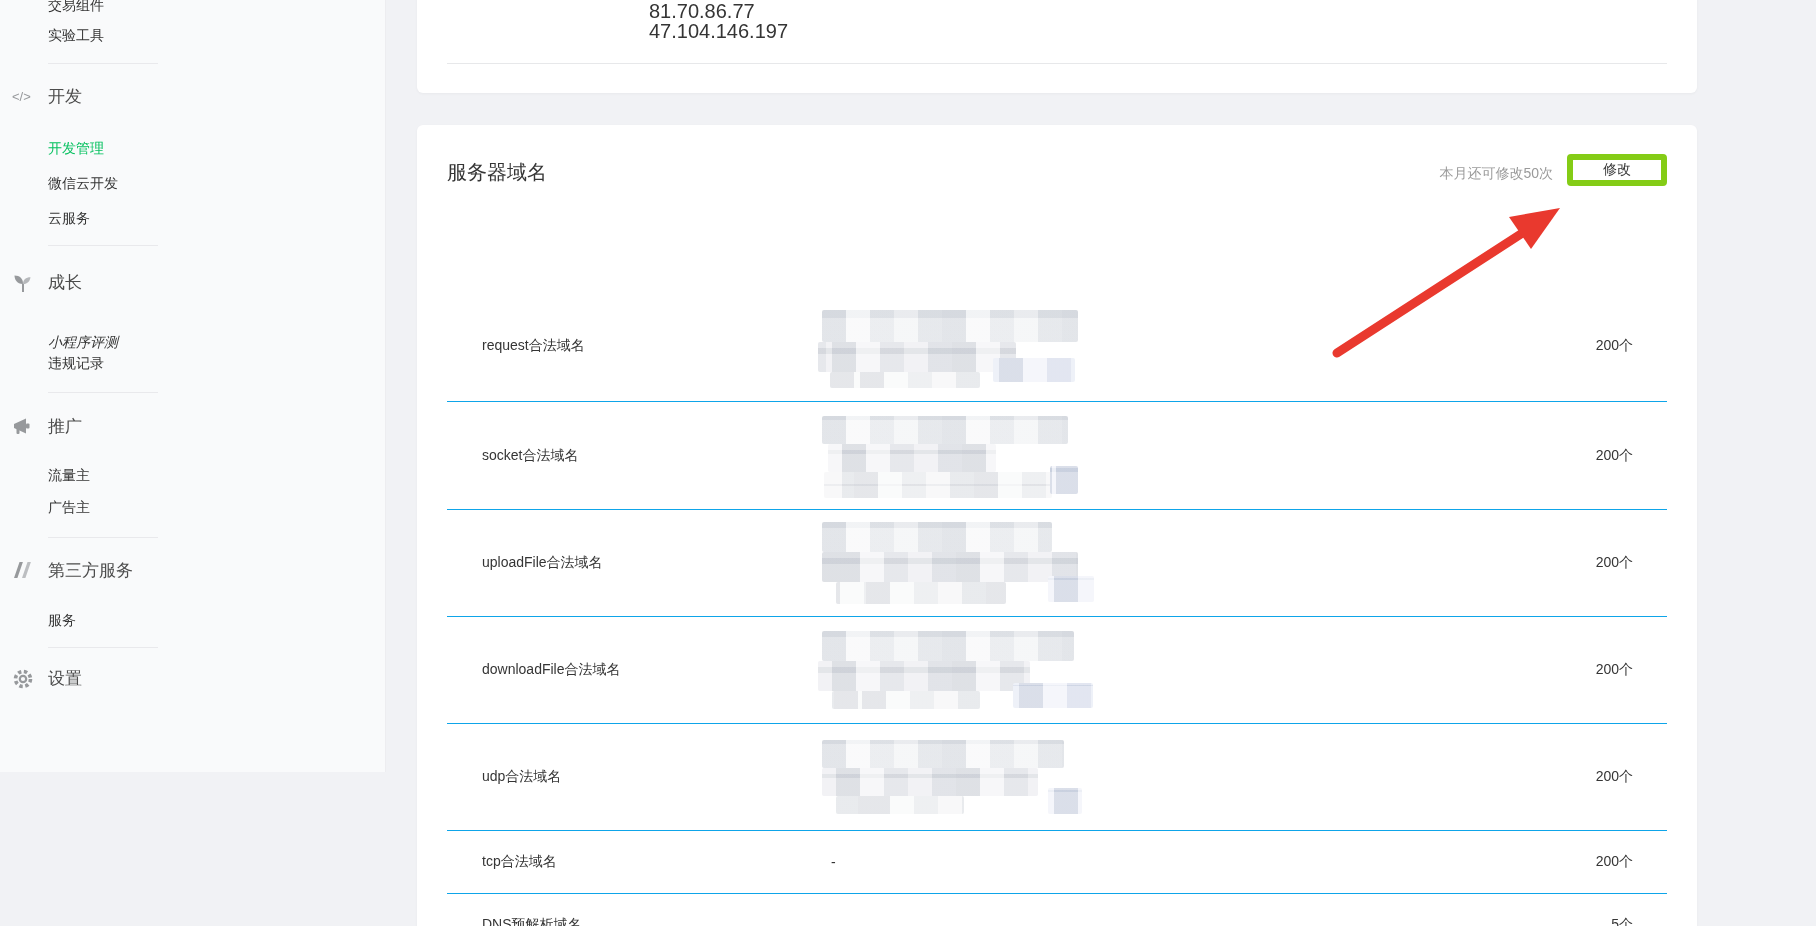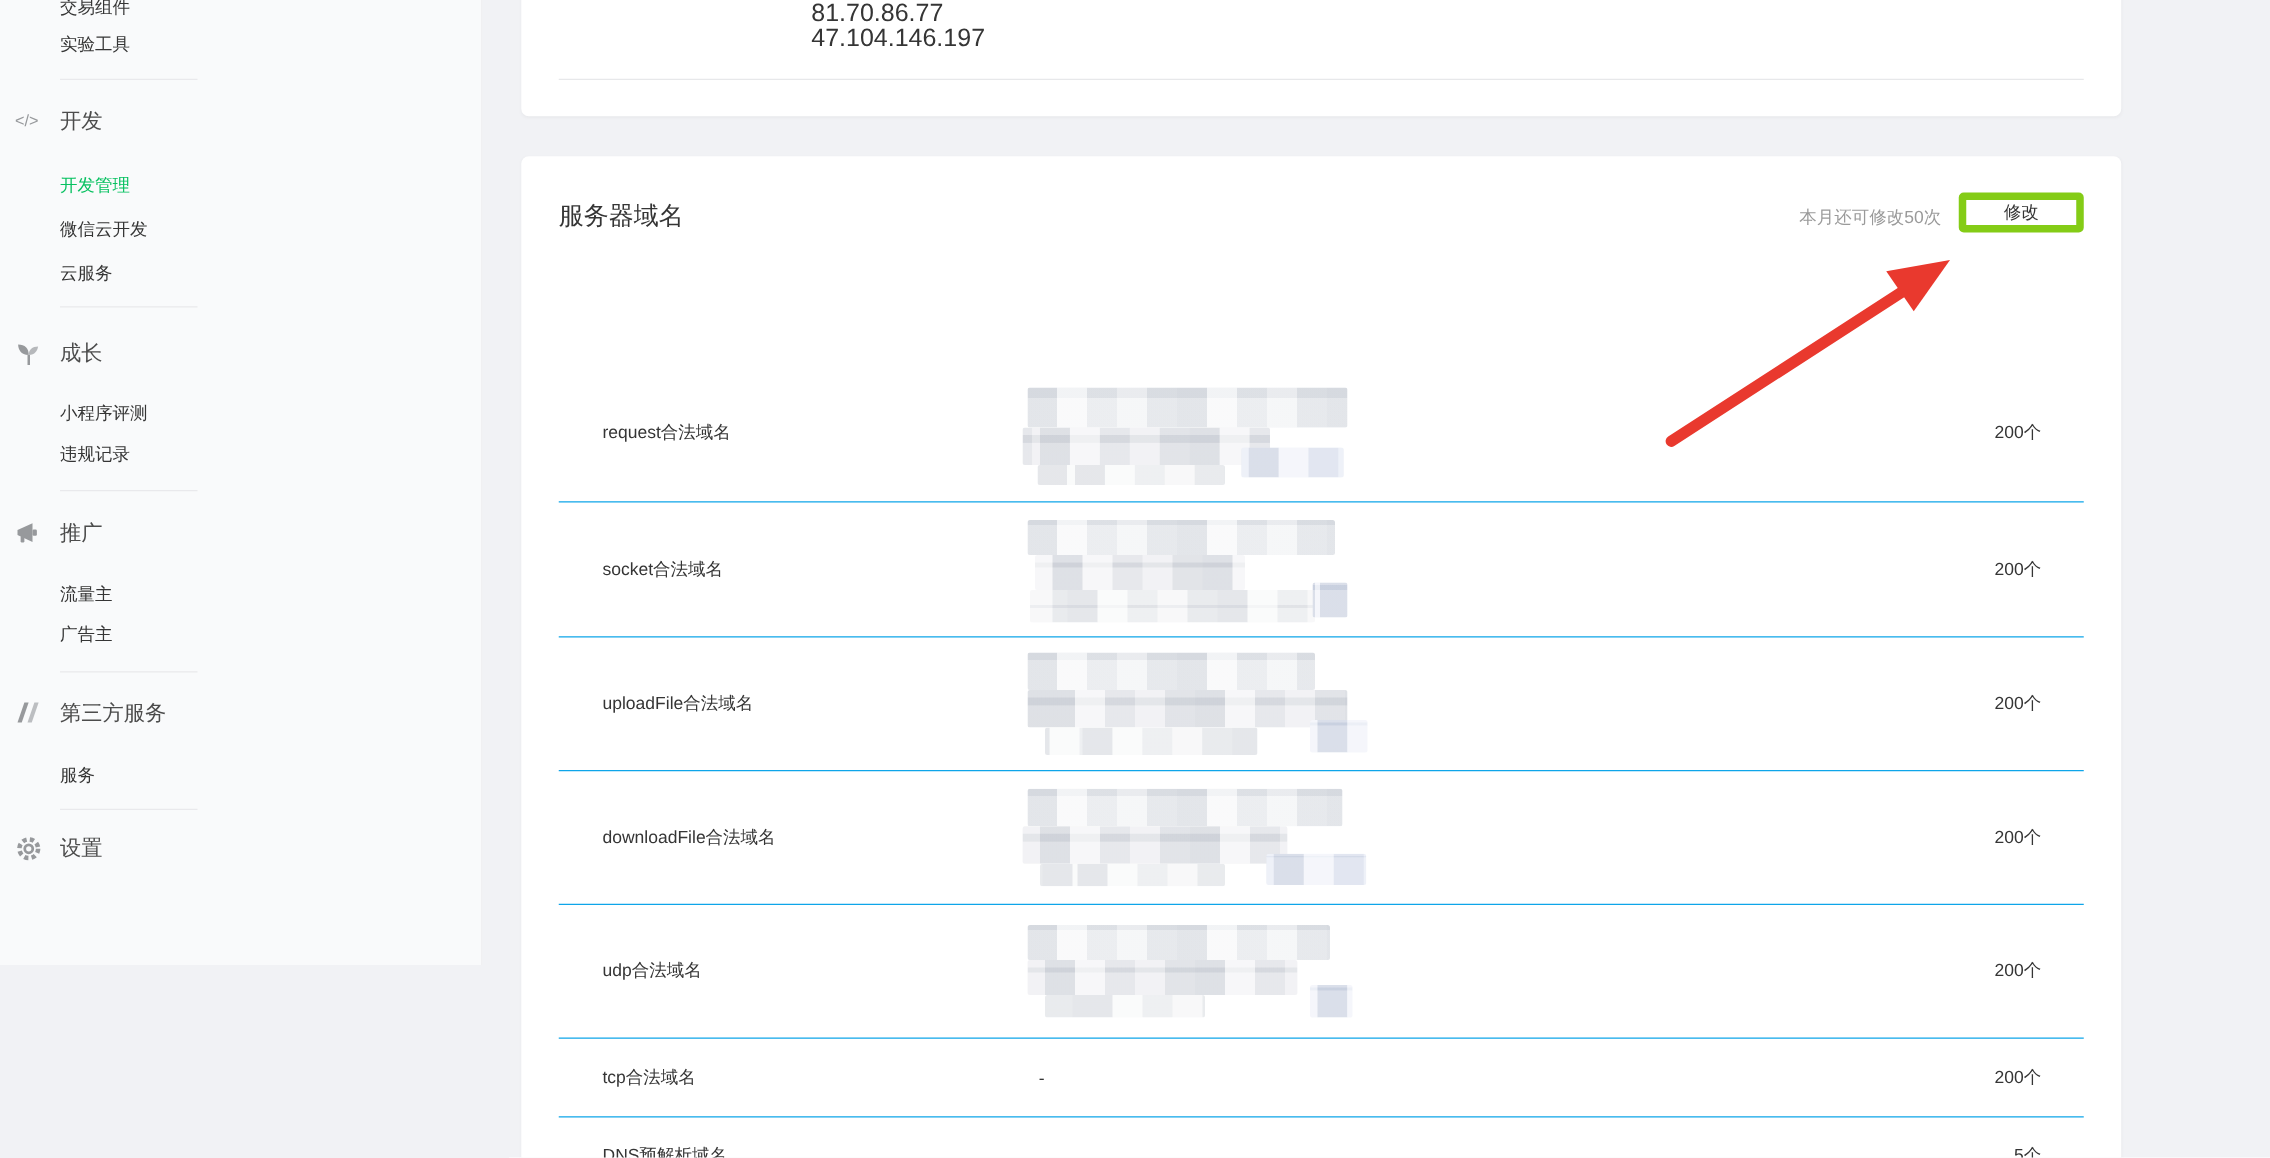--- a/index.html
+++ b/index.html
@@ -96,21 +96,21 @@
       <div class="side-head" style="top: 85px;"><span class="icon"><span class="code-txt">&lt;/&gt;</span></span><span class="lbl">开发</span></div>
       <div class="side-sub active" style="top: 138px;"><span>开发管理</span></div>
       <div class="side-sub" style="top: 173px;"><span>微信云开发</span></div>
       <div class="side-sub" style="top: 208px;"><span>云服务</span></div>
       <div class="side-div" style="top: 245px;"></div>
       <div class="side-head" style="top: 271px;"><span class="icon"><svg width="22" height="22" viewBox="0 0 22 22">
             <path d="M11 20v-8" stroke="#97999c" stroke-width="2" fill="none"></path>
             <path d="M11 12C4.5 12 2.5 7 2.5 3.5 8 3.5 11 6.5 11 12Z" fill="#97999c"></path>
             <path d="M11 12c4.8 0 7-3.4 7.5-6.8C13.8 5.2 11 7.6 11 12Z" fill="#b6b8bb"></path>
           </svg></span><span class="lbl">成长</span></div>
-      <div class="side-sub" style="top: 320px;"><span>小程序评测</span></div>
+      <div class="side-sub" style="top: 332px; font-style: italic;"><span>小程序评测</span></div>
       <div class="side-sub" style="top: 353px;"><span>违规记录</span></div>
       <div class="side-div" style="top: 392px;"></div>
       <div class="side-head" style="top: 415px;"><span class="icon"><svg width="22" height="22" viewBox="0 0 22 22">
             <path d="M2 8 L14 2.5 V17.5 L2 12 Z" fill="#97999c"></path>
             <rect x="14" y="7.5" width="3.5" height="5" rx="1" fill="#97999c"></rect>
             <rect x="4.5" y="12.5" width="3" height="5.5" rx="1" fill="#97999c"></rect>
           </svg></span><span class="lbl">推广</span></div>
       <div class="side-sub" style="top: 465px;"><span>流量主</span></div>
       <div class="side-sub" style="top: 497px;"><span>广告主</span></div>
       <div class="side-div" style="top: 537px;"></div>

